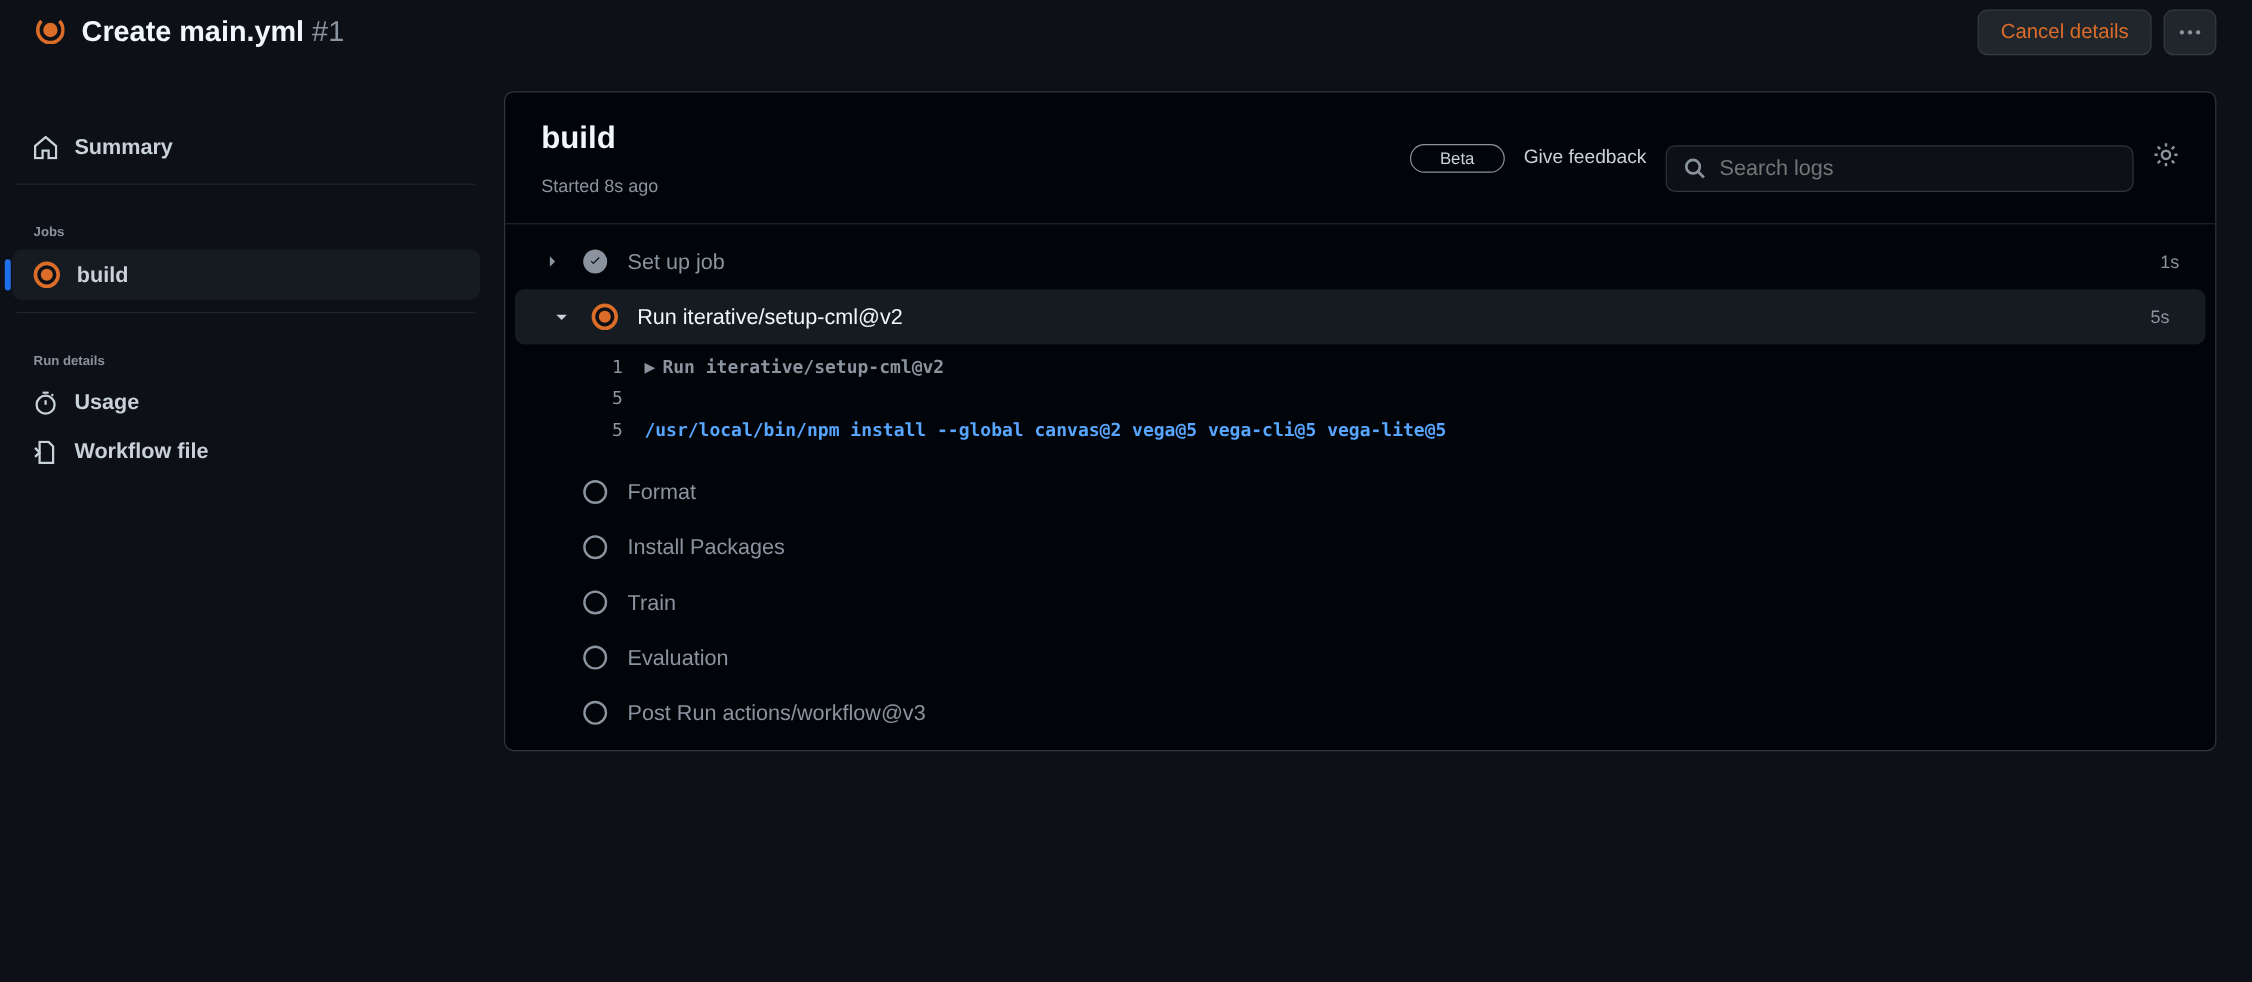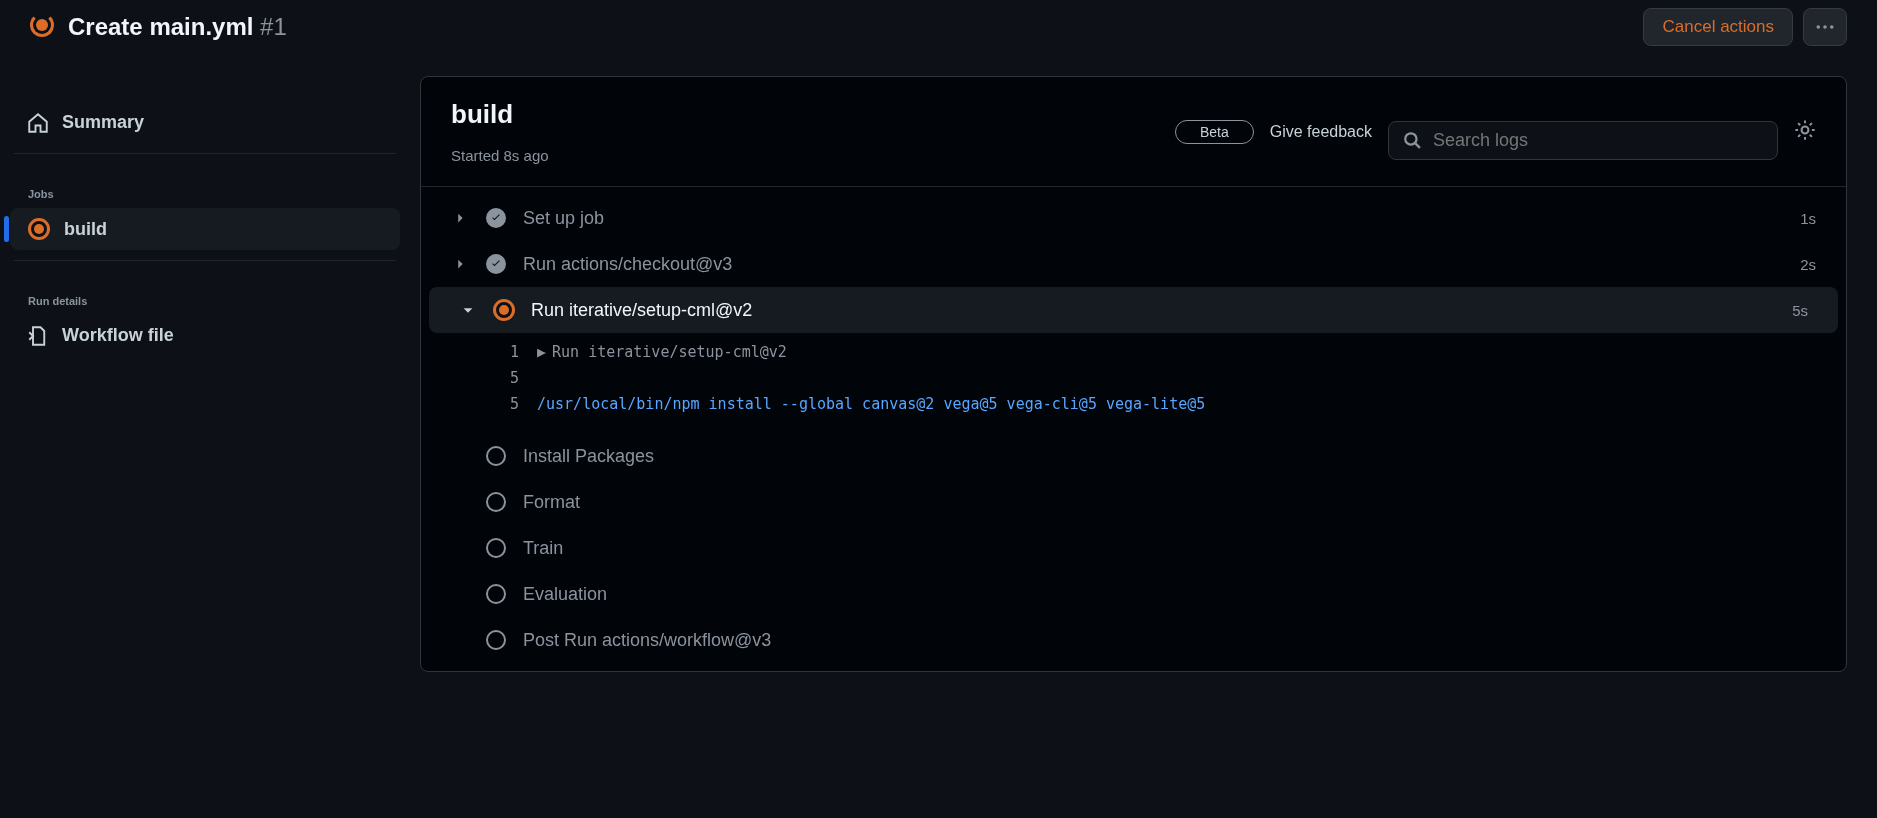--- a/index.html
+++ b/index.html
@@ -121,37 +121,37 @@
   .check-circle{width:20px;height:20px;border-radius:50%;background:#8b949e;display:inline-flex;align-items:center;justify-content:center;}
   .check-circle svg{width:12px;height:12px;fill:#0d1117;}
   .hollow-circle{width:20px;height:20px;border-radius:50%;border:2.5px solid #8b949e;}
   .step-name{flex:1;color:#8b949e;}
   .step.expanded .step-name{color:#f0f6fc;}
   .step .dur{color:#8b949e;font-size:15px;}
 
   .log-block{padding:6px 20px 16px 70px;font-family:ui-monospace,SFMono-Regular,Menlo,monospace;font-size:15px;}
   .log-line{display:flex;gap:18px;padding:4px 0;}
   .ln{width:28px;text-align:right;color:#8b949e;}
-  .lc{color:#8b949e;white-space:pre;}
+  .lc{color:#8b949e;white-space:pre;font-weight:bold;}
   .lc.cmd{color:#58a6ff;}
   .tri{color:#8b949e;margin-right:6px;}
 </style>
 </head>
 <body>
 
 <div class="header">
   <div class="header-left">
     <span class="spinner-icon"></span>
     <div class="title">
       <span>Create main.yml</span>
       <span class="num">#1</span>
     </div>
   </div>
   <div class="header-right">
-    <button class="btn btn-danger">Cancel actions</button>
+    <button class="btn btn-danger">Cancel details</button>
     <button class="btn btn-kebab">
       <svg width="18" height="18" viewBox="0 0 16 16" fill="#8b949e">
           <circle cx="2" cy="8" r="1.6"></circle>
           <circle cx="8" cy="8" r="1.6"></circle>
           <circle cx="14" cy="8" r="1.6"></circle>
         </svg>
     </button>
   </div>
 </div>
 
@@ -169,20 +169,29 @@
     <div class="section-label">Jobs</div>
     <div class="nav-item active">
       <span class="spinner-sm"></span>
       <span>build</span>
     </div>
     <div class="divider"></div>
     <div class="section-label">Run details</div>
     <div class="nav-item">
       <span class="nav-icon">
         <svg viewBox="0 0 16 16" width="20" height="20" fill="none" stroke="#c9d1d9" stroke-width="1.5">
+            <circle cx="8" cy="9" r="6"></circle>
+            <path d="M8 6v3M6 1h4M12 3l1-1"></path>
+          </svg>
+      </span>
+      <span>Usage</span>
+    </div>
+    <div class="nav-item">
+      <span class="nav-icon">
+        <svg viewBox="0 0 16 16" width="20" height="20" fill="none" stroke="#c9d1d9" stroke-width="1.5">
             <path d="M4 1h6l3 3v11H4z"></path>
             <path d="M1 5l3 3-3 3"></path>
           </svg>
       </span>
       <span>Workflow file</span>
     </div>
   </aside>
 
   <main class="main">
     <div class="main-header">
@@ -219,36 +228,20 @@
           <span class="check-circle">
               <svg viewBox="0 0 16 16">
                 <path d="M13 4 6 11 3 8l1-1 2 2 6-6z"></path>
               </svg>
             </span>
         </span>
         <span class="step-name">Set up job</span>
         <span class="dur">1s</span>
       </div>
 
-      <div class="step clickable">
-        <span class="chevron">
-          <svg width="14" height="14" viewBox="0 0 16 16" fill="#8b949e">
-              <path d="M6 3l5 5-5 5z"></path>
-            </svg>
-        </span>
-        <span class="status-ico">
-          <span class="check-circle">
-              <svg viewBox="0 0 16 16">
-                <path d="M13 4 6 11 3 8l1-1 2 2 6-6z"></path>
-              </svg>
-            </span>
-        </span>
-        <span class="step-name">Run actions/checkout@v3</span>
-        <span class="dur">2s</span>
-      </div>
 
       <div class="step clickable expanded">
         <span class="chevron">
           <svg width="14" height="14" viewBox="0 0 16 16" fill="#c9d1d9">
               <path d="M3 6l5 5 5-5z"></path>
             </svg>
         </span>
         <span class="status-ico">
           <span class="spinner-sm"></span>
         </span>
@@ -269,28 +262,28 @@
           <span class="ln">5</span>
           <span class="lc cmd">/usr/local/bin/npm install --global canvas@2 vega@5 vega-cli@5 vega-lite@5</span>
         </div>
       </div>
 
       <div class="step clickable">
         <span class="chevron"></span>
         <span class="status-ico">
             <span class="hollow-circle"></span>
           </span>
+        <span class="step-name">Format</span>
+      </div>
+      <div class="step clickable">
+        <span class="chevron"></span>
+        <span class="status-ico">
+            <span class="hollow-circle"></span>
+          </span>
         <span class="step-name">Install Packages</span>
-      </div>
-      <div class="step clickable">
-        <span class="chevron"></span>
-        <span class="status-ico">
-            <span class="hollow-circle"></span>
-          </span>
-        <span class="step-name">Format</span>
       </div>
       <div class="step clickable">
         <span class="chevron"></span>
         <span class="status-ico">
             <span class="hollow-circle"></span>
           </span>
         <span class="step-name">Train</span>
       </div>
       <div class="step clickable">
         <span class="chevron"></span>

